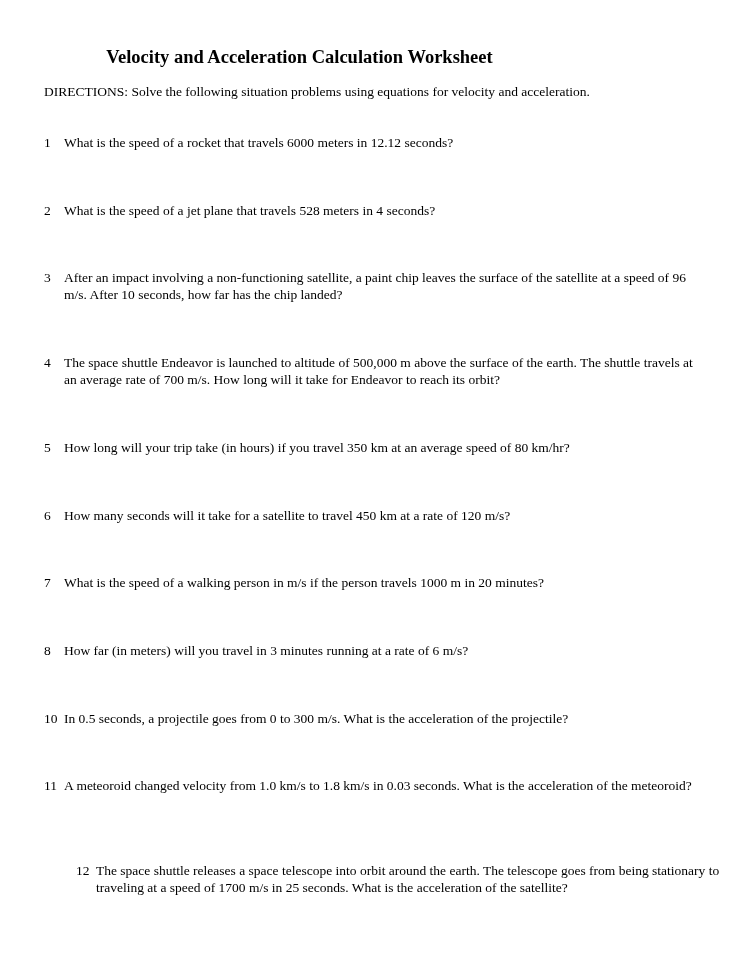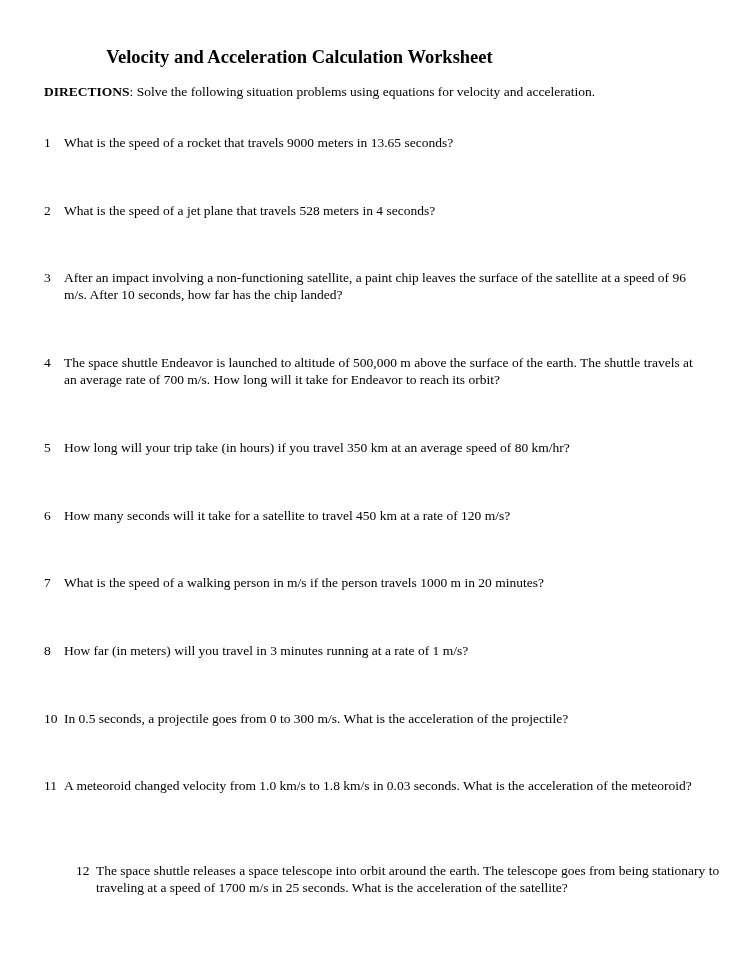--- a/index.html
+++ b/index.html
@@ -36,21 +36,21 @@
     .directions {
       position: absolute;
       left: 44px;
       top: 84px;
       font-size: 13.5px;
       line-height: 16px;
       margin: 0;
       white-space: nowrap;
     }
     .directions .lead {
-      font-weight: bold;
+      font-weight: normal;
     }
     .question {
       position: absolute;
       left: 44px;
       width: 660px;
       font-size: 13.5px;
       line-height: 17px;
       margin: 0;
     }
     .question .num {
@@ -69,21 +69,21 @@
 <body>
 
 <div class="page">
 
   <h1 class="title">Velocity and Acceleration Calculation Worksheet</h1>
 
   <p class="directions"><span class="lead">DIRECTIONS</span><span>: Solve the following situation problems using equations for velocity and acceleration.</span></p>
 
   <div class="question" style="top:134px;">
     <span class="num">1</span>
-    <span class="text">What is the speed of a rocket that travels 9000 meters in 13.65 seconds?</span>
+    <span class="text">What is the speed of a rocket that travels 6000 meters in 12.12 seconds?</span>
   </div>
 
   <div class="question" style="top:202px;">
     <span class="num">2</span>
     <span class="text">What is the speed of a jet plane that travels 528 meters in 4 seconds?</span>
   </div>
 
   <div class="question" style="top:269px;">
     <span class="num">3</span>
     <span class="text">After an impact involving a non-functioning satellite, a paint chip leaves the surface of the satellite at a speed of 96 m/s. After 10 seconds, how far has the chip landed?</span>
@@ -104,21 +104,21 @@
     <span class="text">How many seconds will it take for a satellite to travel 450 km at a rate of 120 m/s?</span>
   </div>
 
   <div class="question" style="top:574px;">
     <span class="num">7</span>
     <span class="text">What is the speed of a walking person in m/s if the person travels 1000 m in 20 minutes?</span>
   </div>
 
   <div class="question" style="top:642px;">
     <span class="num">8</span>
-    <span class="text">How far (in meters) will you travel in 3 minutes running at a rate of 1 m/s?</span>
+    <span class="text">How far (in meters) will you travel in 3 minutes running at a rate of 6 m/s?</span>
   </div>
 
   <div class="question" style="top:710px;">
     <span class="num">10</span>
     <span class="text">In 0.5 seconds, a projectile goes from 0 to 300 m/s. What is the acceleration of the projectile?</span>
   </div>
 
   <div class="question" style="top:777px;">
     <span class="num">11</span>
     <span class="text">A meteoroid changed velocity from 1.0 km/s to 1.8 km/s in 0.03 seconds. What is the acceleration of the meteoroid?</span>

